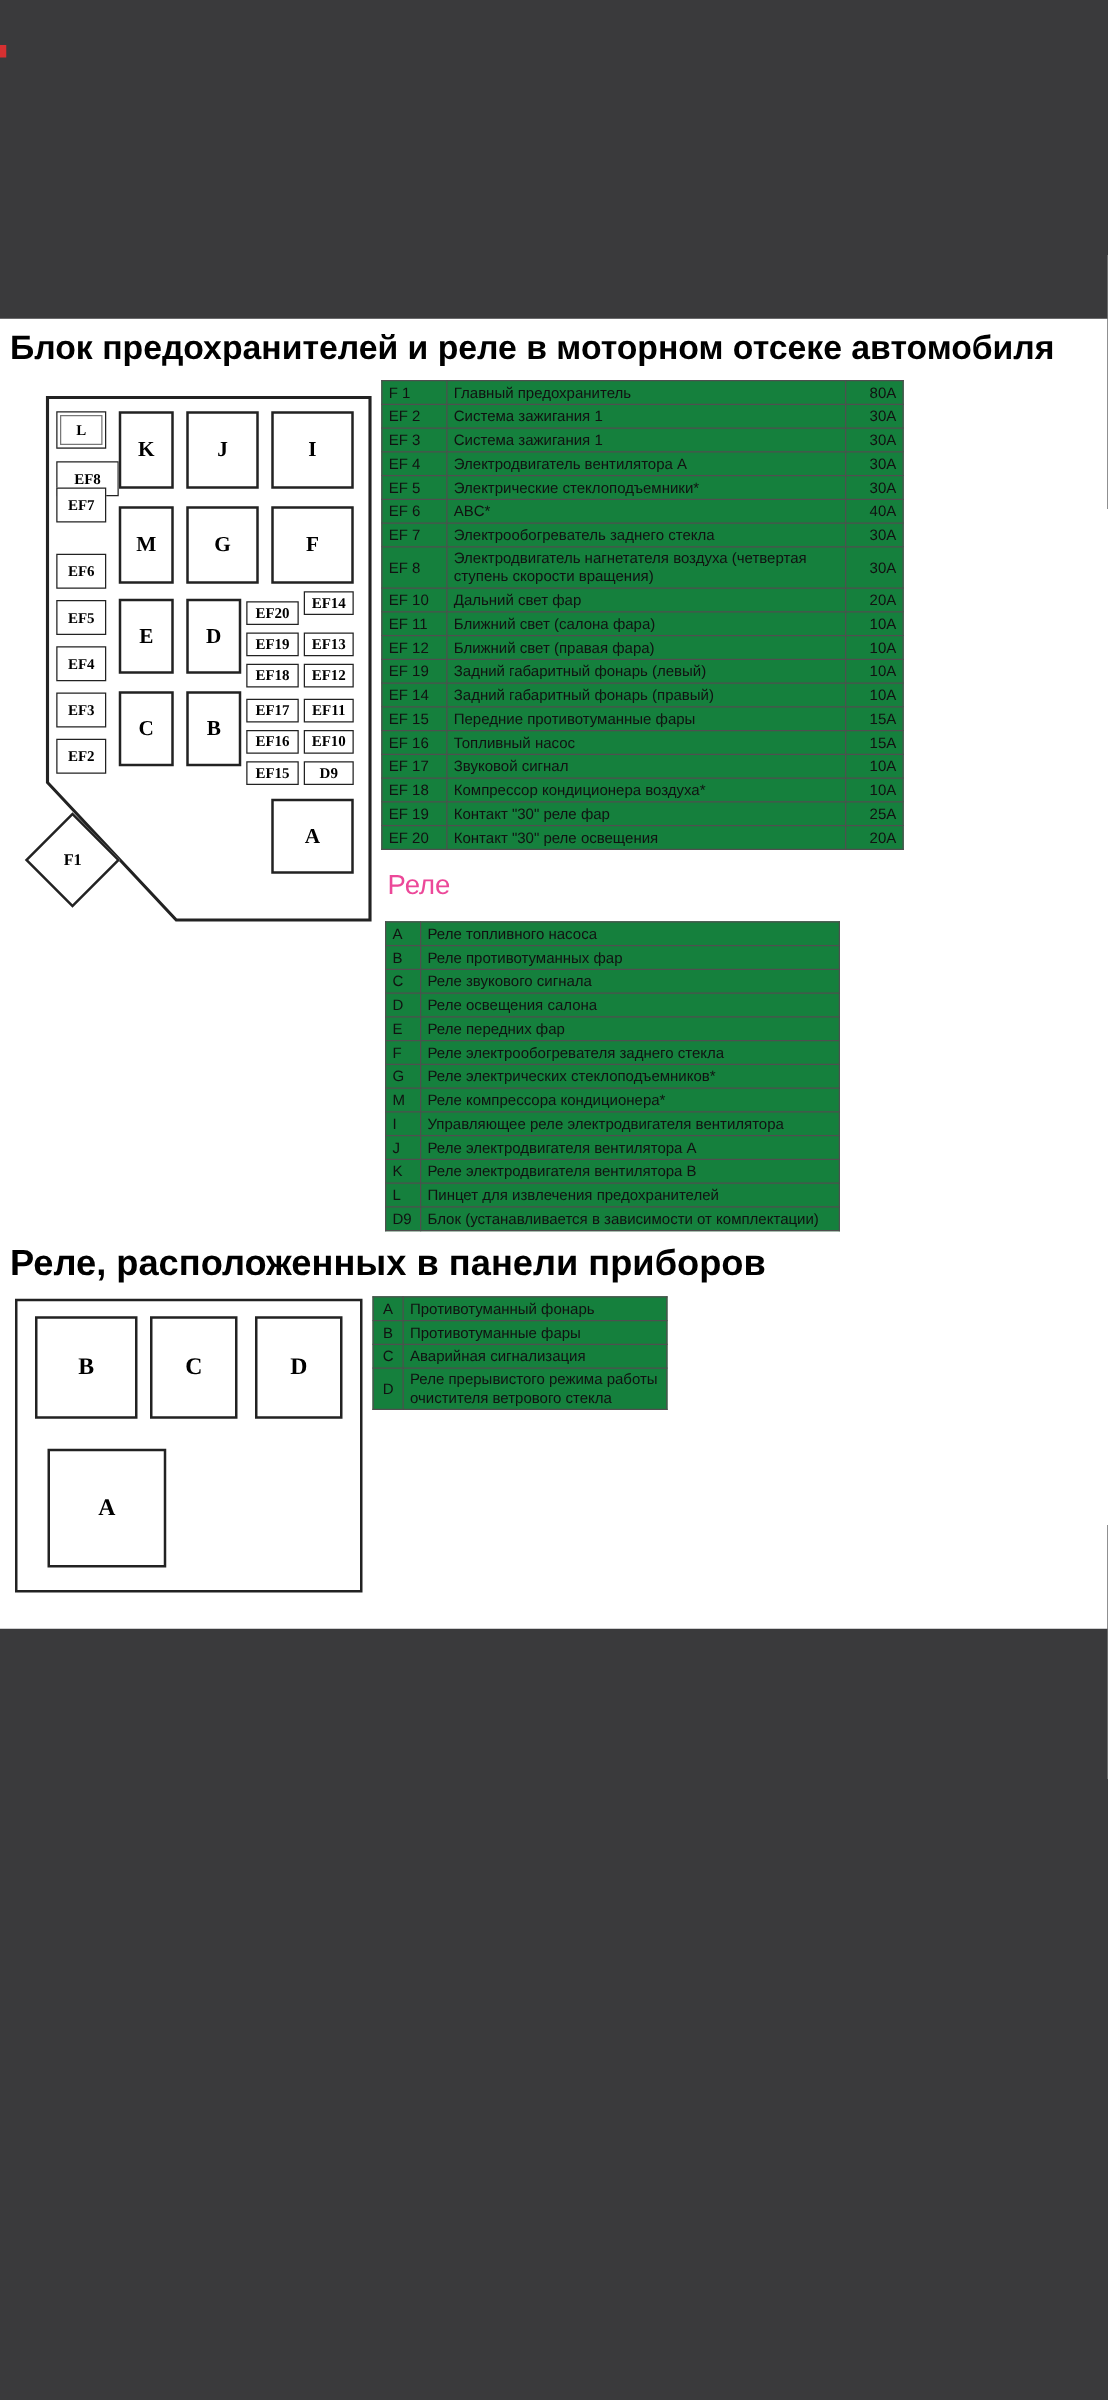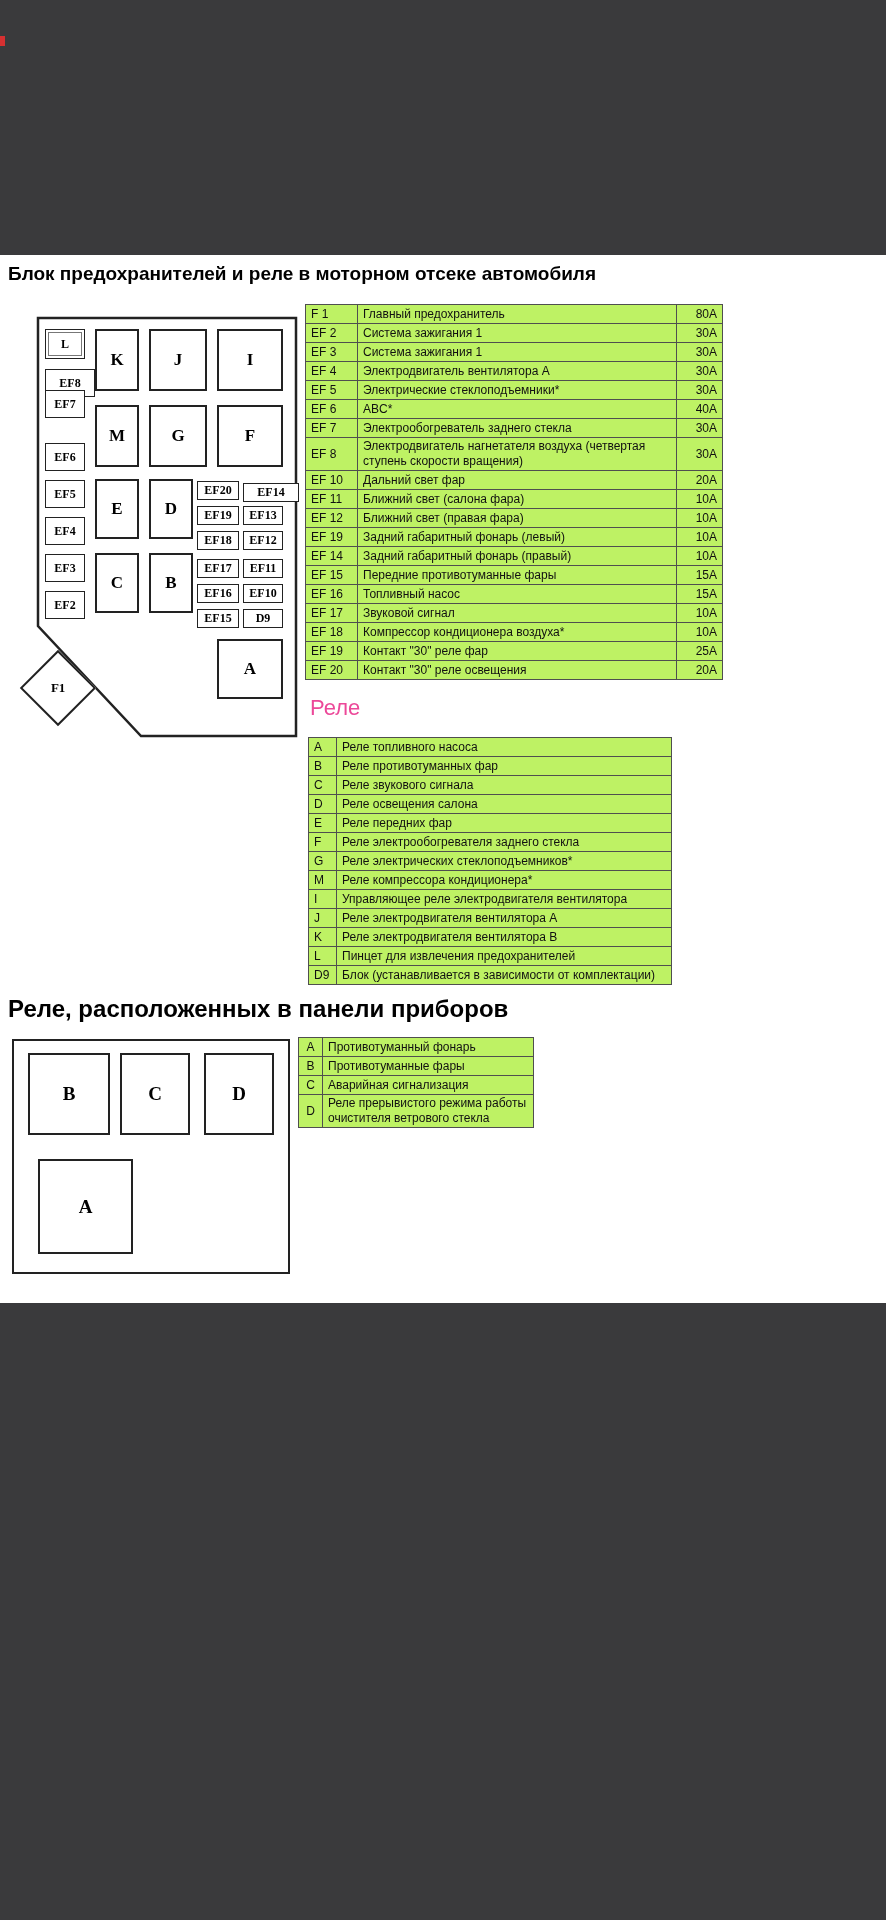--- a/index.html
+++ b/index.html
@@ -3,41 +3,41 @@
 <meta charset="utf-8">
 <style>
   * { box-sizing: border-box; margin: 0; padding: 0; }
   html,body { width: 886px; }
   body { font-family: "Liberation Sans", sans-serif; background: #3a3a3c; }
   .screen { position: relative; width: 886px; height: 1920px; background: #3a3a3c; overflow: hidden; }
   .red-artifact { position: absolute; left: 0; top: 36px; width: 5px; height: 10px; background: #d63031; }
 
   .content { position: absolute; left: 0; top: 255px; width: 886px; height: 1048px; background: #ffffff; color: #111; }
 
-  .main-title { position: absolute; left: 8px; top: 8px; width: 872px; font-size: 19px; font-weight: bold; color: #000; }
-  .panel-title { position: absolute; left: 8px; top: 740px; width: 872px; font-size: 24px; font-weight: bold; color: #000; }
+  .main-title { position: absolute; left: 8px; top: 8px; width: 872px; font-size: 27px; font-weight: bold; color: #000; }
+  .panel-title { position: absolute; left: 8px; top: 740px; width: 872px; font-size: 29px; font-weight: bold; color: #000; }
   .relay-heading { position: absolute; left: 310px; top: 440px; font-size: 22px; font-weight: 400; color: #ec4899; }
 
   
   .diagram { position: absolute; left: 37px; top: 62px; width: 260px; height: 420px; }
   .outline-svg { position: absolute; left: 0; top: 0; overflow: visible; }
   .fbox { position: absolute; border: 2px solid #222; background: #fff;
           display: flex; align-items: center; justify-content: center;
           font-family: "Liberation Serif", serif; font-weight: bold; color: #000; }
   .fbox.small { font-size: 12px; border-width: 1.5px; }
   .fbox.big   { font-size: 17px; }
   .fbox.puller { border-width: 1.5px; box-shadow: inset 0 0 0 2px #fff, inset 0 0 0 3px #777; }
   .diamond { position: absolute; left: -6px; top: 344px; width: 54px; height: 54px;
              border: 2px solid #222; background: #fff; transform: rotate(45deg);
              display: flex; align-items: center; justify-content: center; }
   .diamond .dlabel { transform: rotate(-45deg); font-family: "Liberation Serif", serif;
                      font-weight: bold; font-size: 13px; color: #000; }
 
   
-  table { border-collapse: collapse; position: absolute; table-layout: fixed; background: #bef264; }
+  table { border-collapse: collapse; position: absolute; table-layout: fixed; background: #15803d; }
   td { border: 1px solid #4f4f4f; font-size: 12px; color: #111; padding: 1px 5px; line-height: 1.25; vertical-align: middle; }
   tr { height: 19px; }
 
   .fuse-table { left: 305px; top: 49px; width: 418px; }
   .fuse-table .code { width: 52px; }
   .fuse-table .amp  { width: 46px; text-align: right; }
 
   .relay-table { left: 308px; top: 482px; width: 364px; }
   .relay-table .code { width: 28px; }
 
@@ -81,21 +81,21 @@
 
       <div class="fbox big" style="left:112px;top:12px;width:58px;height:62px">J</div>
       <div class="fbox big" style="left:112px;top:88px;width:58px;height:62px">G</div>
       <div class="fbox big" style="left:112px;top:162px;width:44px;height:60px">D</div>
       <div class="fbox big" style="left:112px;top:236px;width:44px;height:60px">B</div>
 
       <div class="fbox big" style="left:180px;top:12px;width:66px;height:62px">I</div>
       <div class="fbox big" style="left:180px;top:88px;width:66px;height:62px">F</div>
 
       <div class="fbox small" style="left:160px;top:164px;width:42px;height:19px">EF20</div>
-      <div class="fbox small" style="left:206px;top:166px;width:56px;height:19px">EF14</div>
+      <div class="fbox small" style="left:206px;top:156px;width:40px;height:19px">EF14</div>
       <div class="fbox small" style="left:160px;top:189px;width:42px;height:19px">EF19</div>
       <div class="fbox small" style="left:206px;top:189px;width:40px;height:19px">EF13</div>
       <div class="fbox small" style="left:160px;top:214px;width:42px;height:19px">EF18</div>
       <div class="fbox small" style="left:206px;top:214px;width:40px;height:19px">EF12</div>
       <div class="fbox small" style="left:160px;top:242px;width:42px;height:19px">EF17</div>
       <div class="fbox small" style="left:206px;top:242px;width:40px;height:19px">EF11</div>
       <div class="fbox small" style="left:160px;top:267px;width:42px;height:19px">EF16</div>
       <div class="fbox small" style="left:206px;top:267px;width:40px;height:19px">EF10</div>
       <div class="fbox small" style="left:160px;top:292px;width:42px;height:19px">EF15</div>
       <div class="fbox small" style="left:206px;top:292px;width:40px;height:19px">D9</div>

